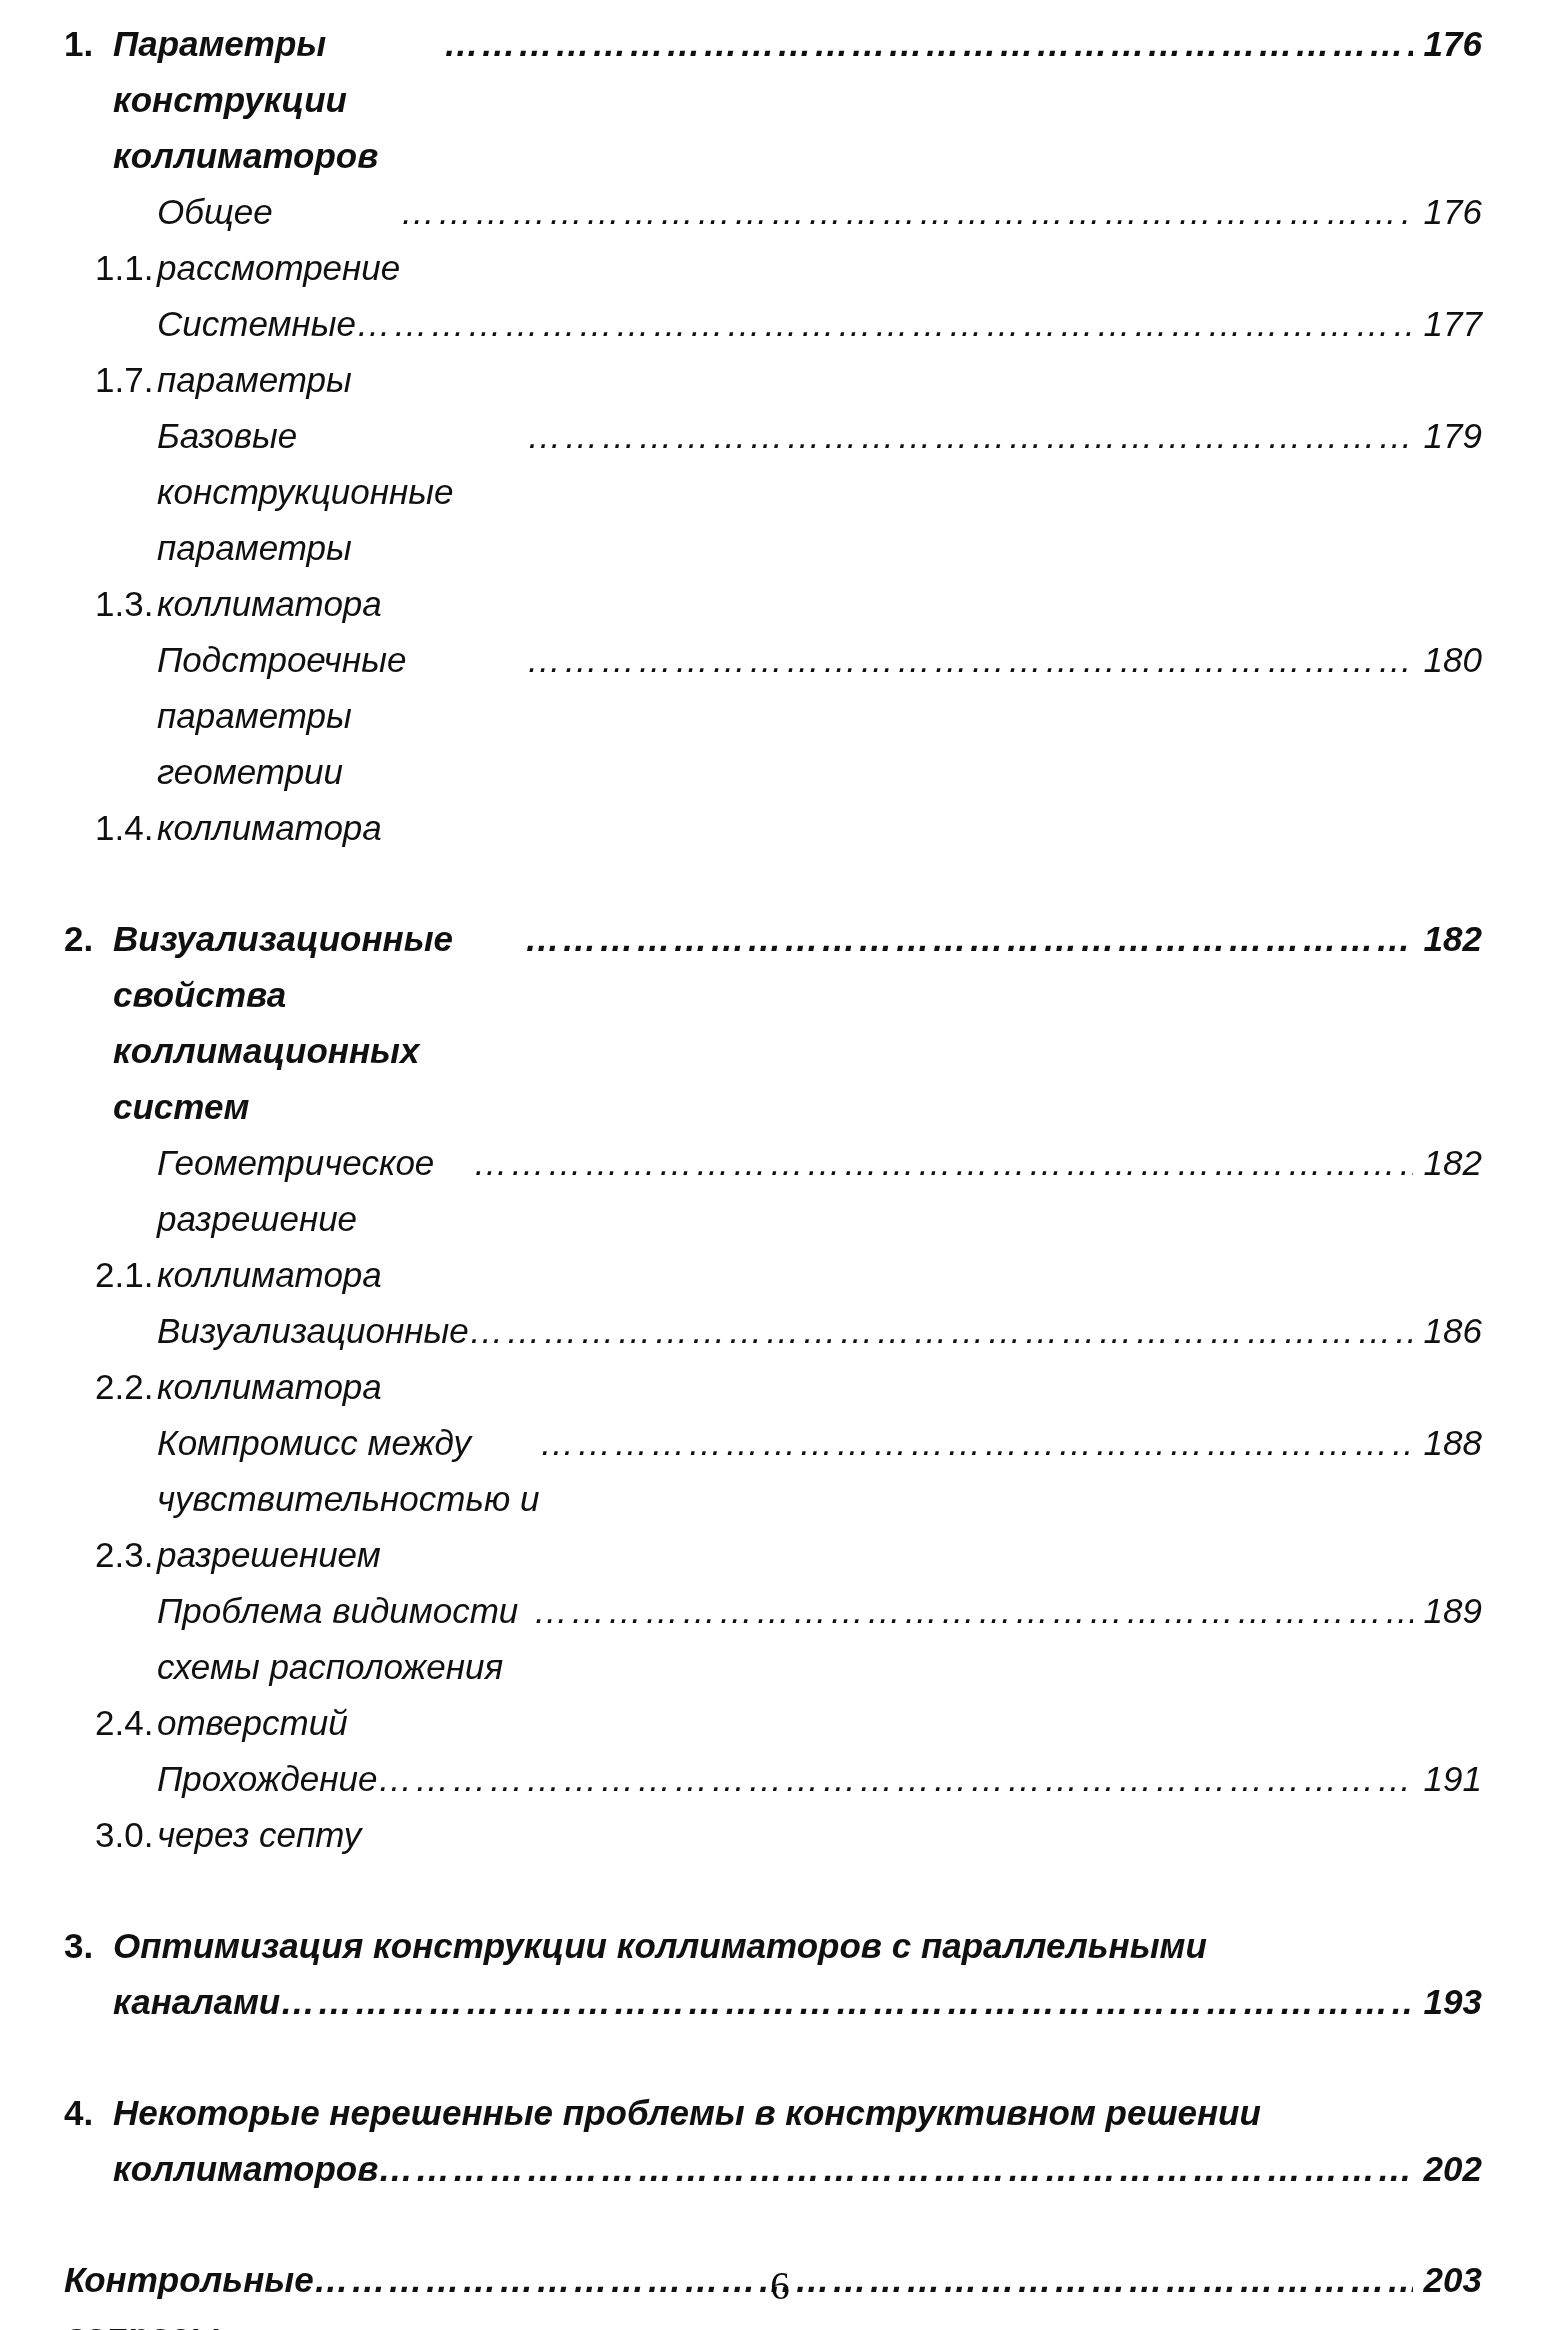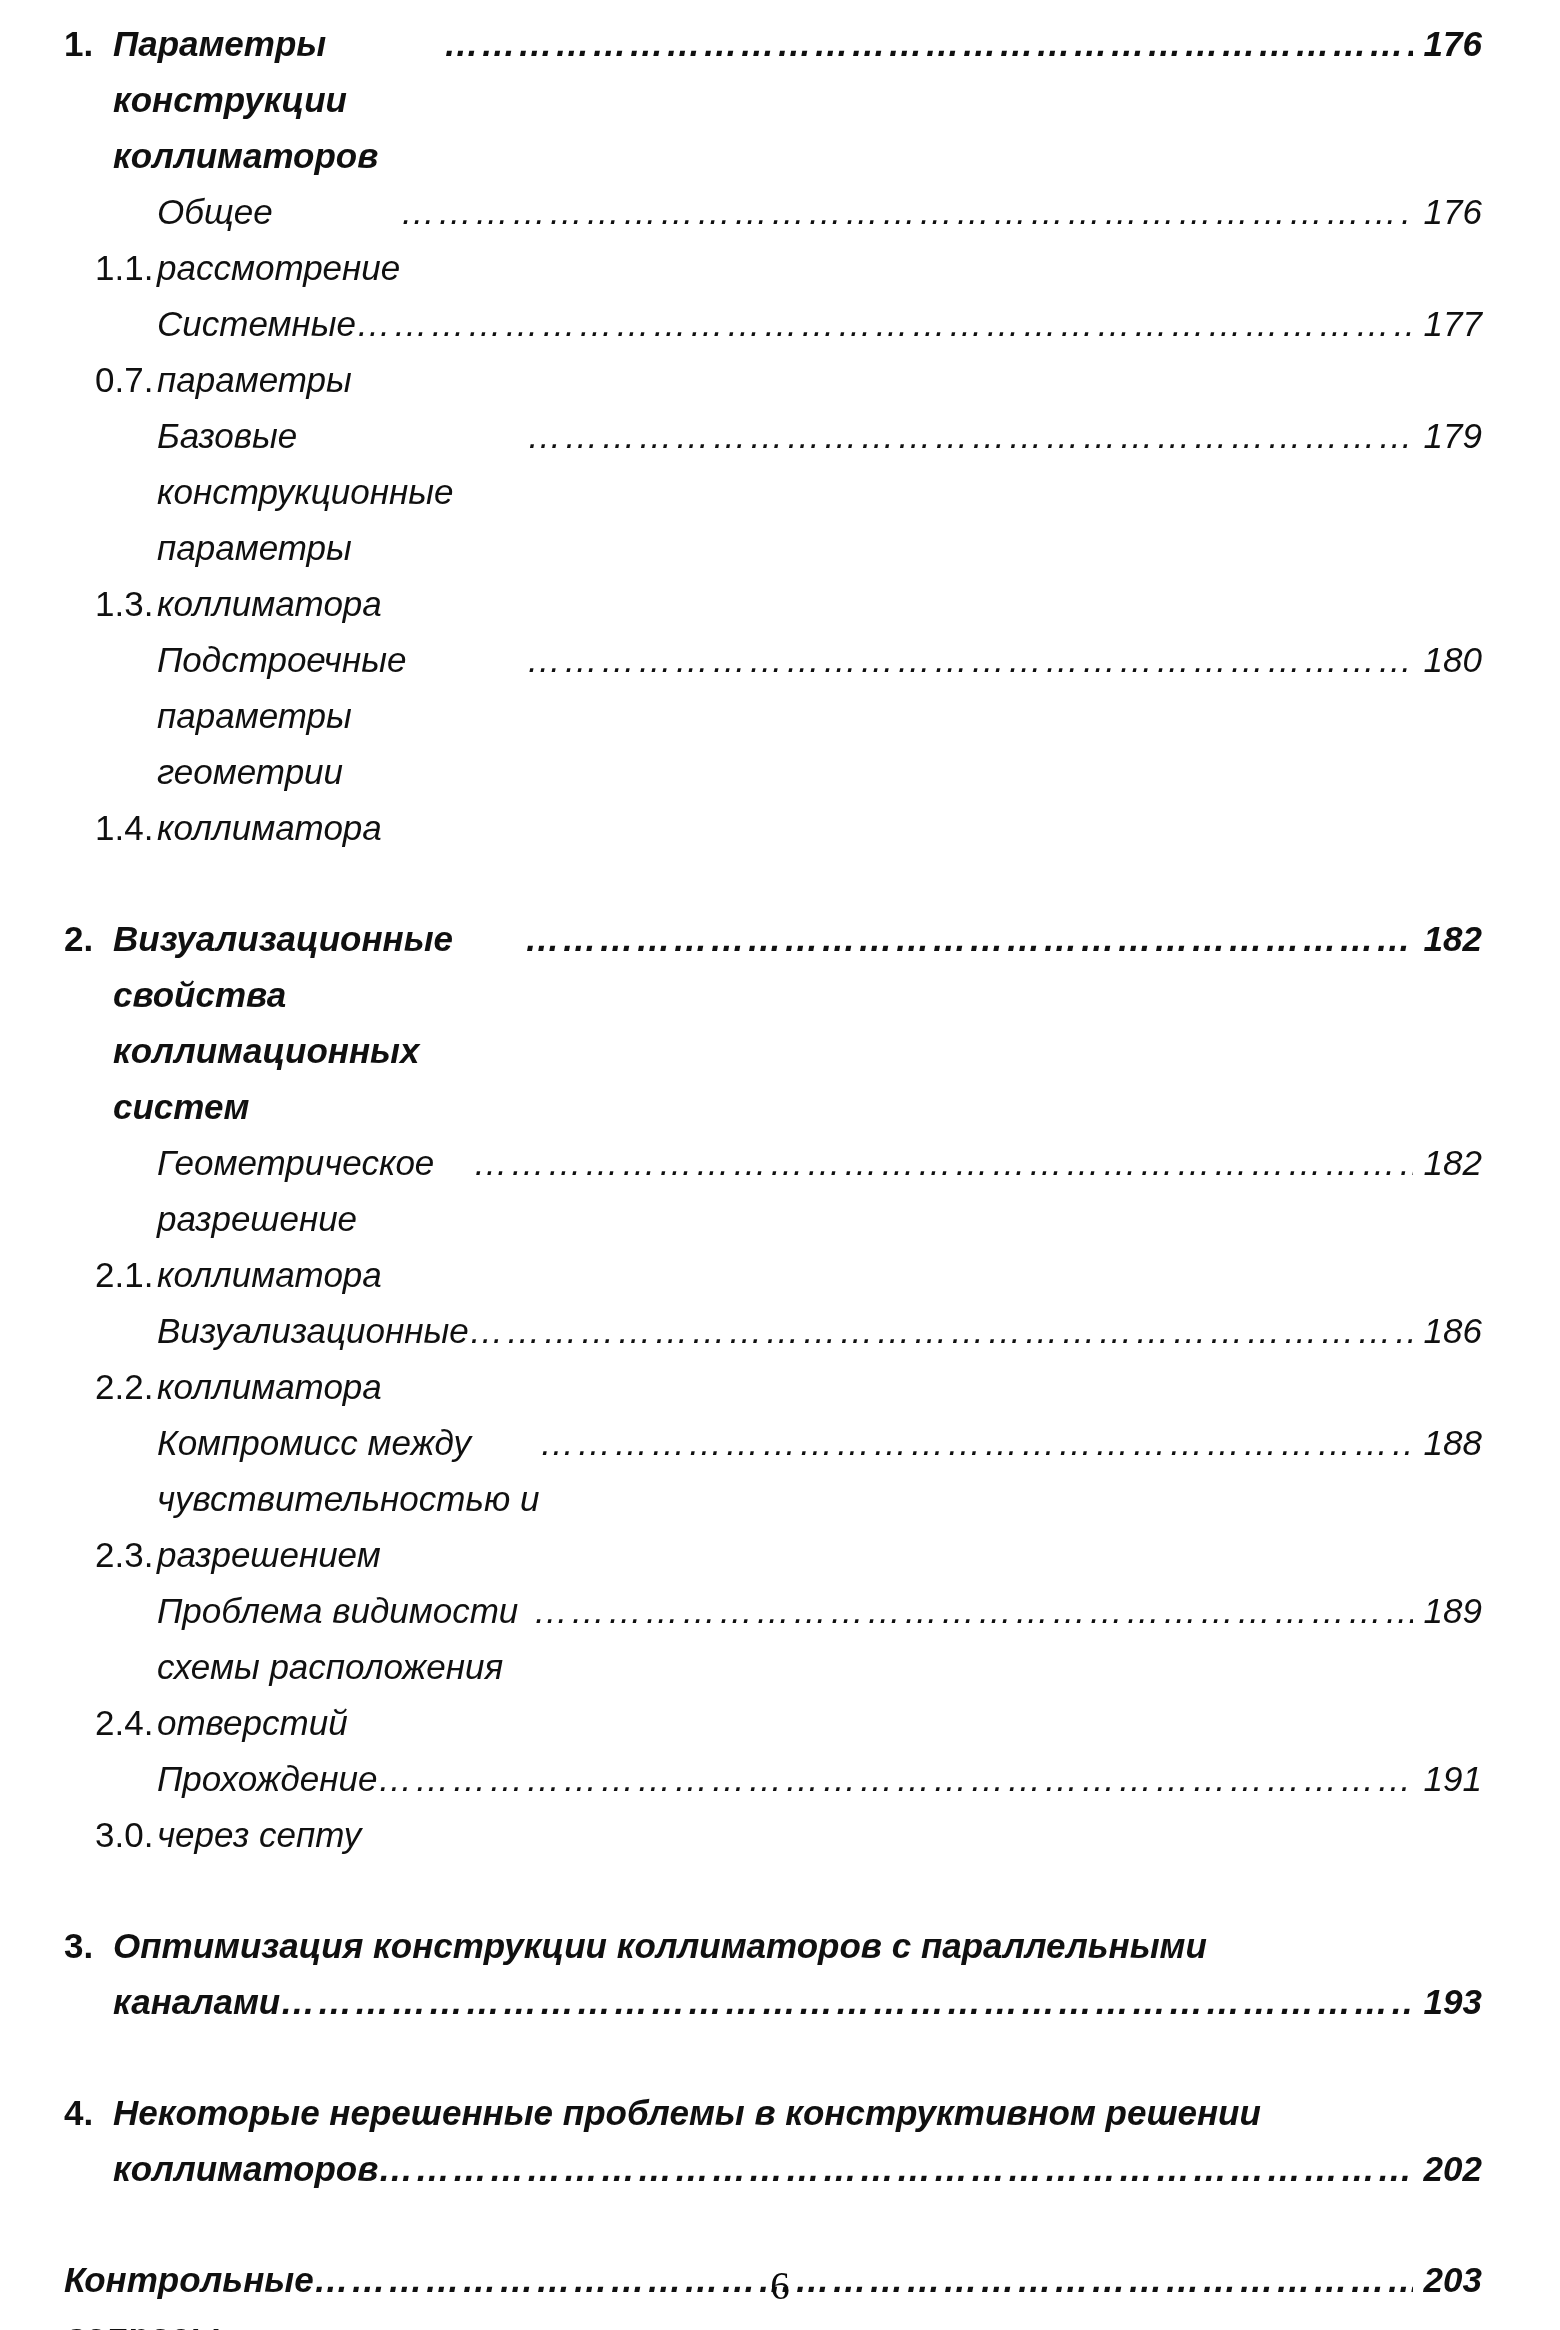--- a/index.html
+++ b/index.html
@@ -82,21 +82,21 @@
           <span class="label">1.1.</span>
           <div class="body">
             <div class="line">
               <span class="text">Общее рассмотрение</span>
               <span class="dots"></span>
               <span class="pnum">176</span>
             </div>
           </div>
         </div>
         <div class="entry lvl2">
-          <span class="label">0.7.</span>
+          <span class="label">1.7.</span>
           <div class="body">
             <div class="line">
               <span class="text">Системные параметры</span>
               <span class="dots"></span>
               <span class="pnum">177</span>
             </div>
           </div>
         </div>
         <div class="entry lvl2">
           <span class="label">1.3.</span>

